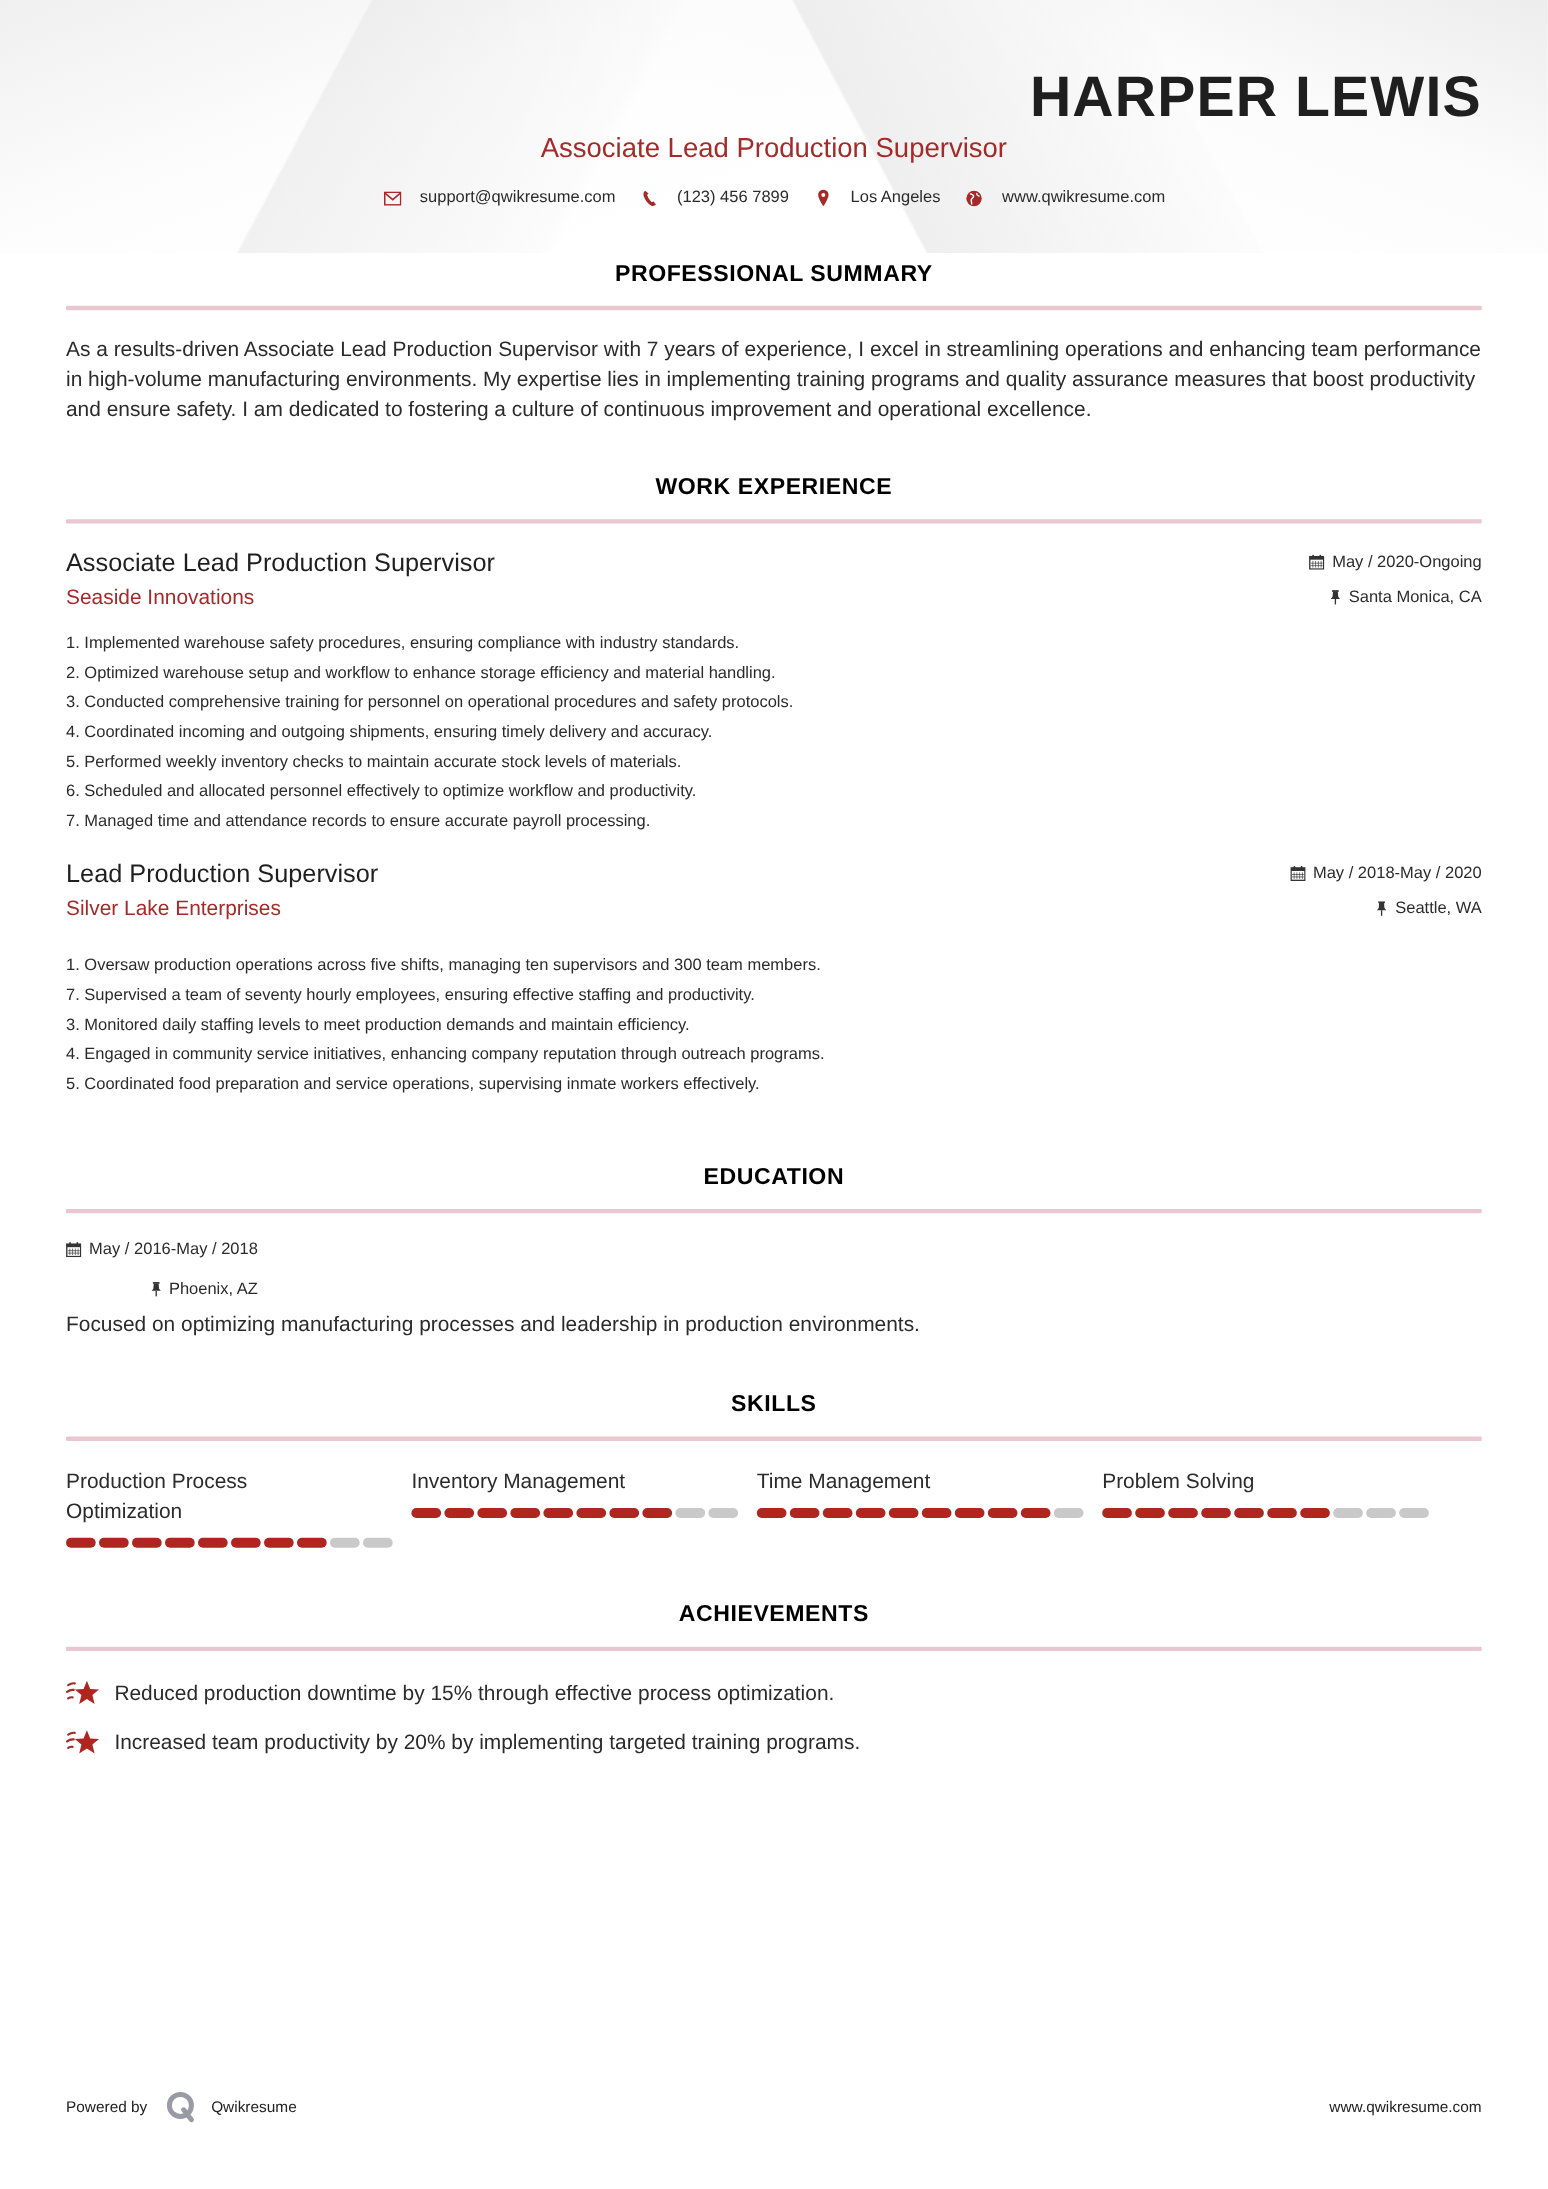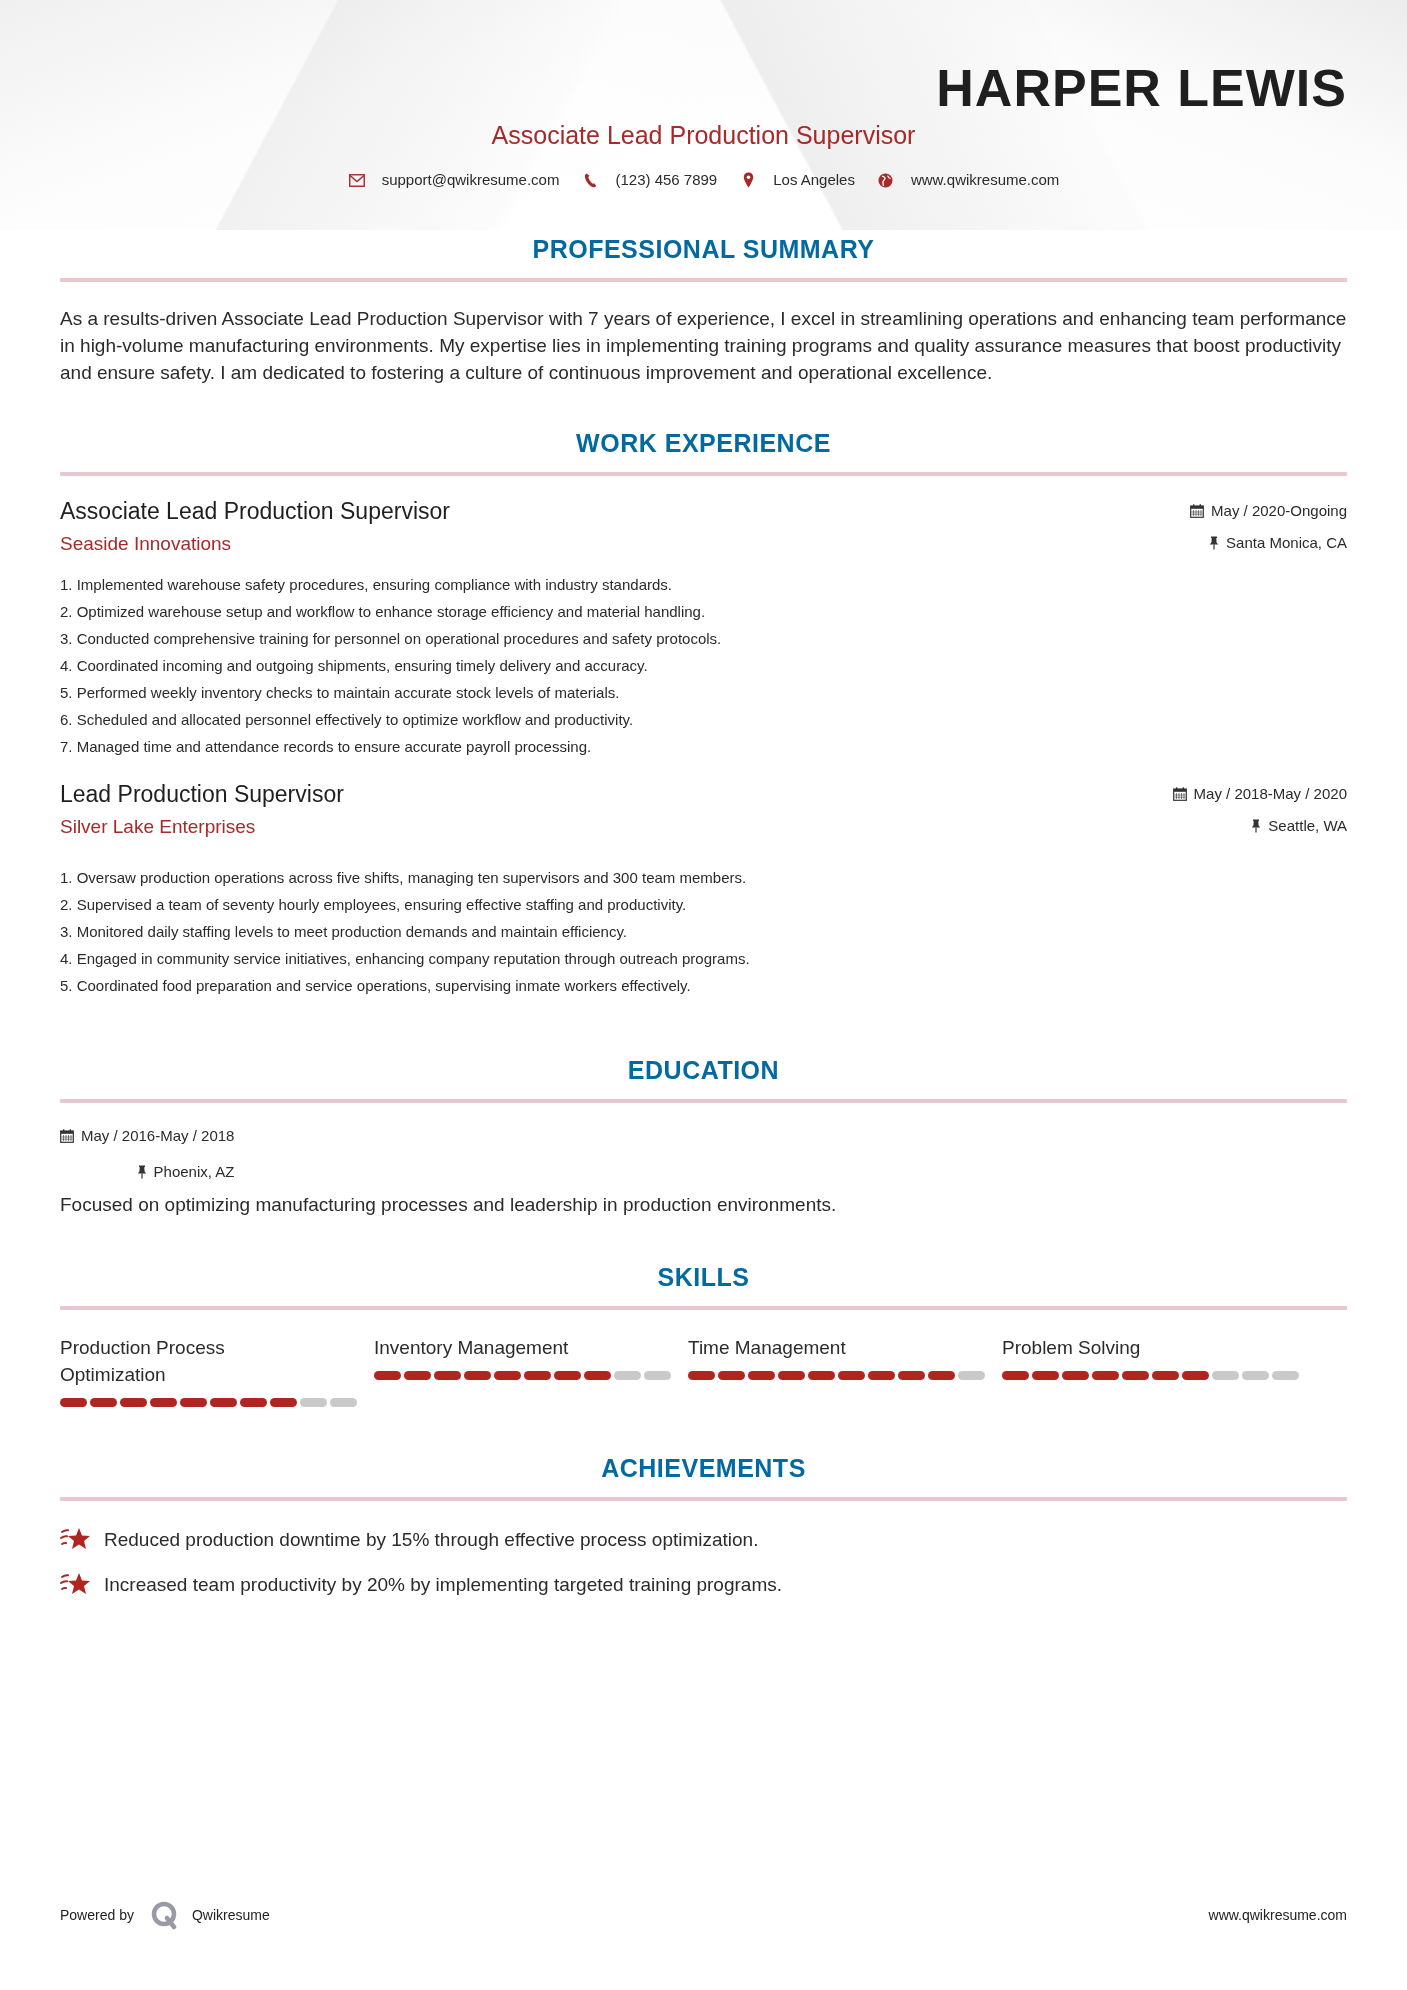--- a/index.html
+++ b/index.html
@@ -33,22 +33,22 @@
     .contacts {
       display: flex; justify-content: center; align-items: flex-start;
       gap: 0; margin-top: 20px; font-size: 15px; color: #2b2b2b; line-height: 20px;
     }
     .contact { display: flex; align-items: center; margin: 0 11px; }
     .contact .icon { width: 18px; height: 18px; margin-right: 16px; display: inline-flex; align-items: center; justify-content: center; }
     .contact .icon svg { display: block; }
 
     .section { margin-top: 0; }
     .section-title {
-      text-align: center; font-size: 25px; font-weight: bold;
-      color: #0369a1; letter-spacing: 0.5px; line-height: 30px;
+      text-align: center; font-size: 21px; font-weight: bold;
+      color: #000000; letter-spacing: 0.5px; line-height: 30px;
     }
     .section-rule {
       height: 4px; background: #e8c7cf; margin-top: 14px; border-radius: 1px;
     }
     .summary-text {
       font-size: 19px; line-height: 27px; color: #2b2b2b; margin-top: 26px;
     }
 
     .entry { position: relative; }
     .entry-head { display: flex; justify-content: space-between; align-items: flex-start; }
@@ -212,21 +212,21 @@
                   <path d="M2.8 2 L7.2 2 L7.6 6.5 L9.2 8.5 L0.8 8.5 L2.4 6.5 Z" fill="#333"></path>
                   <rect x="4.4" y="8.5" width="1.2" height="5" fill="#333"></rect>
                 </svg>
             </span>
             <span>Seattle, WA</span>
           </div>
         </div>
       </div>
       <ul class="bullets" style="margin-top:24px;">
         <li>1. Oversaw production operations across five shifts, managing ten supervisors and 300 team members.</li>
-        <li>2. Supervised a team of seventy hourly employees, ensuring effective staffing and productivity.</li>
+        <li>7. Supervised a team of seventy hourly employees, ensuring effective staffing and productivity.</li>
         <li>3. Monitored daily staffing levels to meet production demands and maintain efficiency.</li>
         <li>4. Engaged in community service initiatives, enhancing company reputation through outreach programs.</li>
         <li>5. Coordinated food preparation and service operations, supervising inmate workers effectively.</li>
       </ul>
     </div>
   </section>
 
   <section class="section" style="margin-top:56px;">
     <h2 class="section-title">EDUCATION</h2>
     <div class="section-rule"></div>

